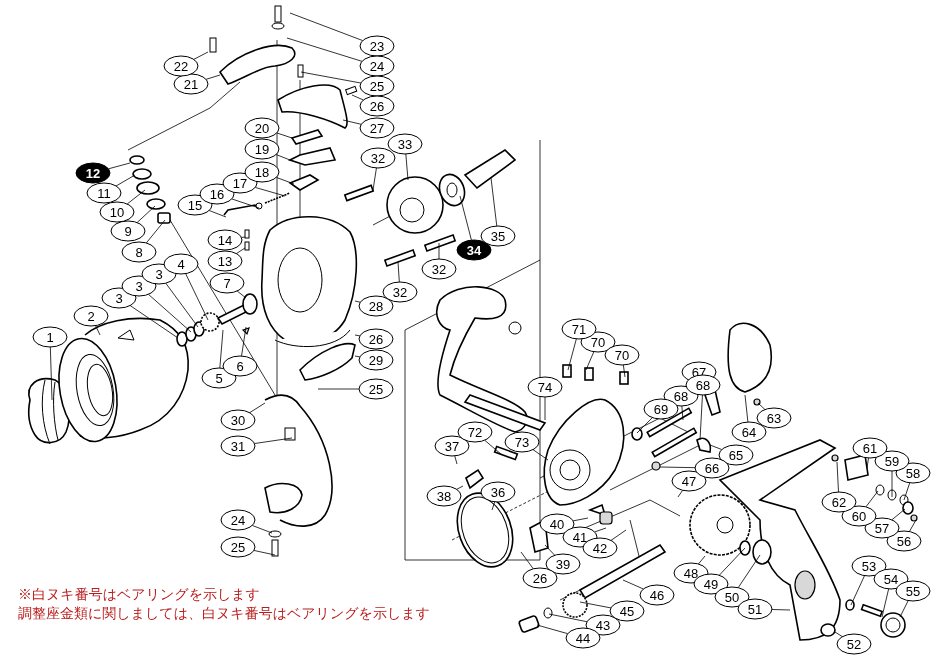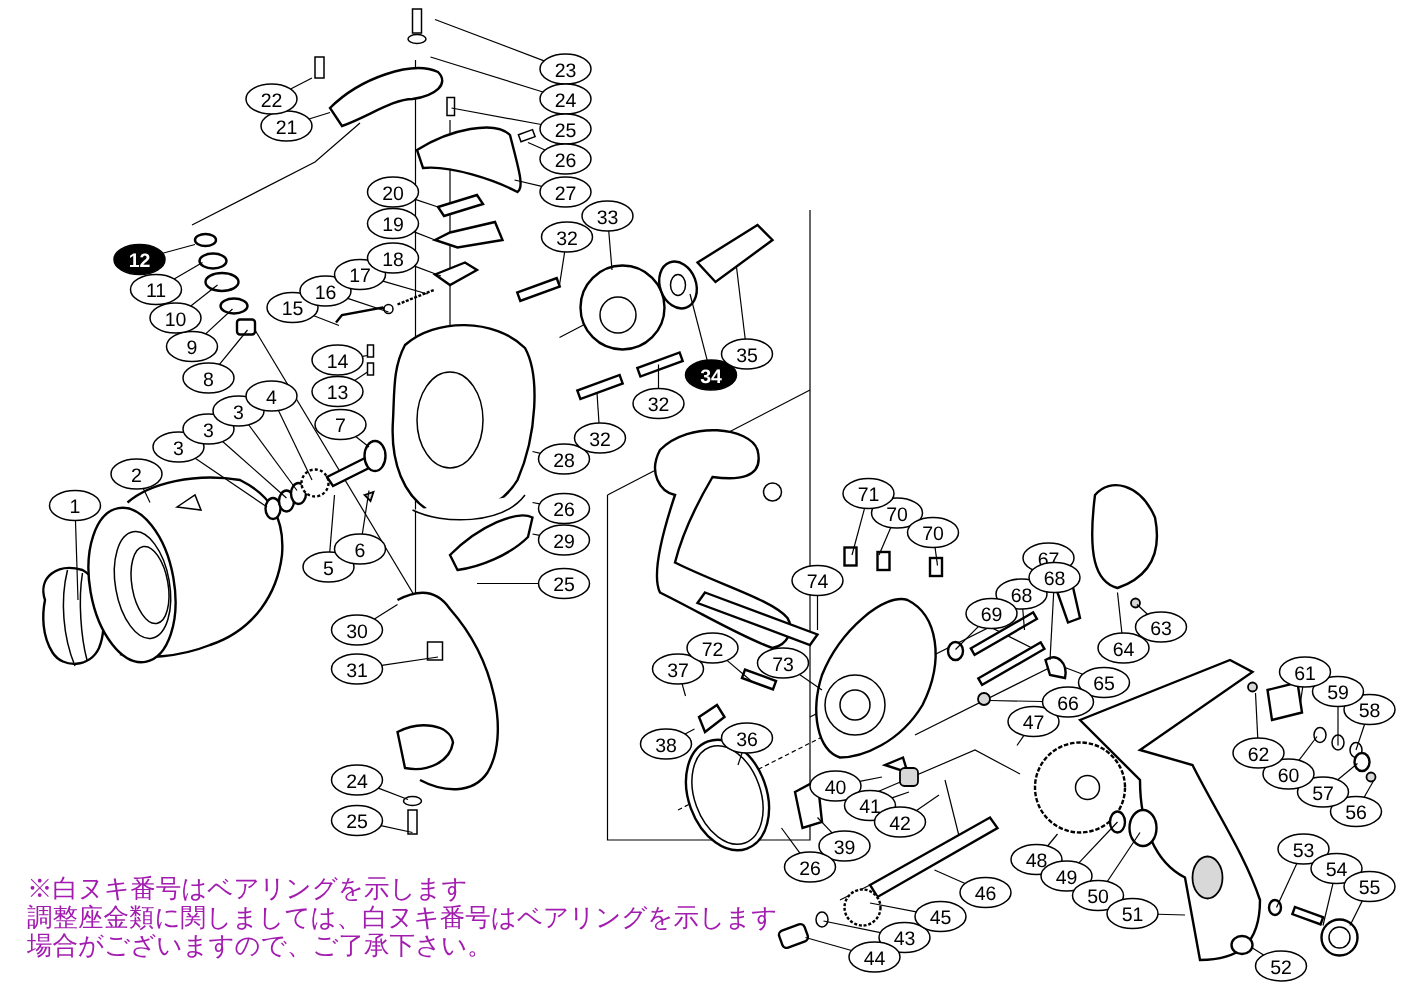--- a/index.html
+++ b/index.html
@@ -10,22 +10,22 @@
   .part-thin { fill: #ffffff; stroke: #000000; stroke-width: 1; }
   .part-grey { fill: #d8d8d8; stroke: #000000; stroke-width: 1.2; }
   .lead { stroke: #000000; stroke-width: 0.8; fill: none; }
   .guide { stroke: #000000; stroke-width: 0.8; fill: none; }
   .dash { stroke: #000000; stroke-width: 0.8; fill: none; stroke-dasharray: 3 2; }
   .callout-ellipse { fill: #ffffff; stroke: #000000; stroke-width: 1; }
   .callout-ellipse.bearing { fill: #000000; }
   .callout-text { font-family: "Liberation Sans", sans-serif; font-size: 13px;
                   text-anchor: middle; dominant-baseline: central; fill: #000000; }
   .callout-text.bearing { fill: #ffffff; font-weight: bold; }
-  .notes { position: absolute; left: 18px; top: 585px; font-family: Liberation Mono, monospace;
-           font-size: 17px; line-height: 19px; color: #a21caf; }
+  .notes { position: absolute; left: 18px; top: 585px; font-family: Liberation Sans, sans-serif;
+           font-size: 14px; line-height: 19px; color: #b91c1c; }
   .notes div { white-space: nowrap; }
 </style>
 </head>
 <body>
 
 <svg id="diagram" viewBox="0 0 948 668" xmlns="http://www.w3.org/2000/svg">
 
   <g>
     <polyline class="guide" points="240,82 210,108 128,150"></polyline>
     <line class="guide" x1="170" y1="220" x2="290" y2="420"></line>
@@ -612,14 +612,13 @@
         <line class="lead" x1="545" y1="397" x2="545" y2="420"></line>
         <ellipse class="callout-ellipse" cx="545" cy="387" rx="17" ry="10"></ellipse>
         <text class="callout-text" x="545" y="387.5">74</text>
       </g>
     </g>
 </svg>
 
 <div class="notes">
   <div>※白ヌキ番号はベアリングを示します</div>
   <div>調整座金類に関しましては、白ヌキ番号はベアリングを示します</div>
-  <div>場合がございますので、ご了承下さい。</div>
 </div>
 
 </body></html>

